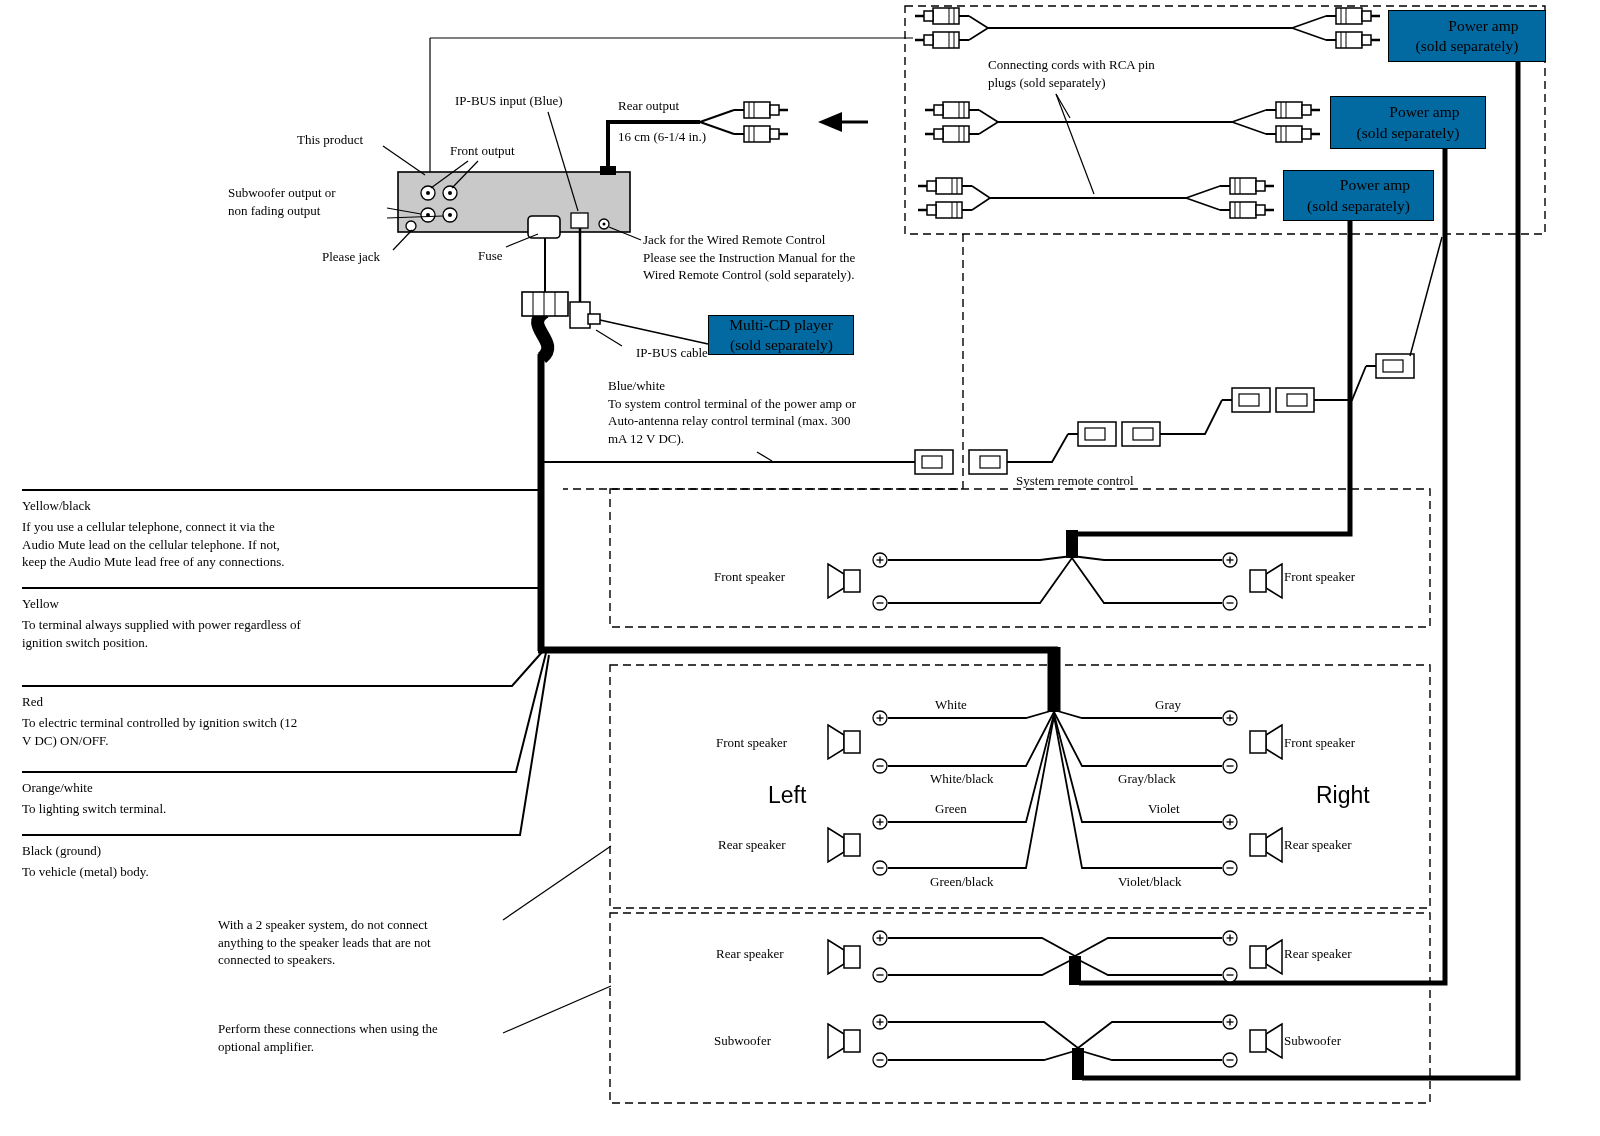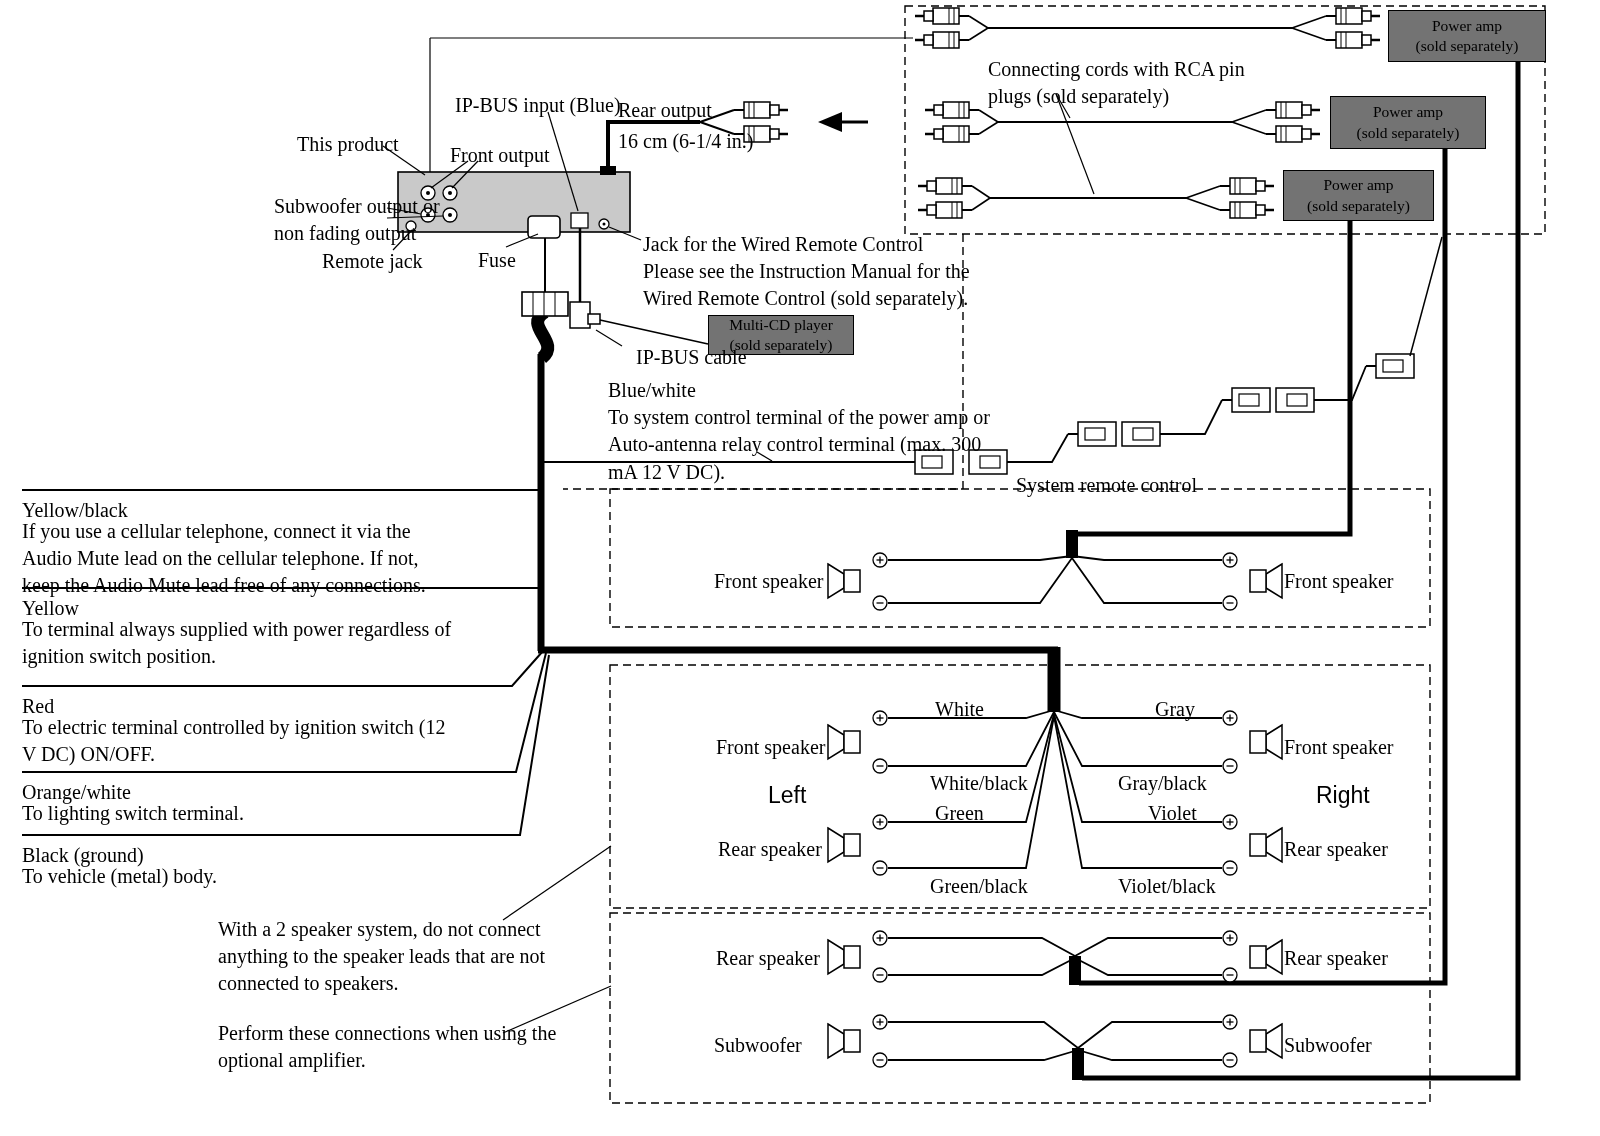--- a/index.html
+++ b/index.html
@@ -3,27 +3,27 @@
 <meta charset="utf-8">
 <style>
   * { box-sizing: border-box; }
   html,body { margin:0; padding:0; background:#fff; }
   #stage {
     position:relative; width:1600px; height:1136px; background:#fff;
     font-family:"Liberation Serif", serif; overflow:hidden; color:#000;
   }
   svg.gfx { position:absolute; left:0; top:0; }
   .lbl {
-    position:absolute; font-size:20px; line-height:1.36;
+    position:absolute; font-size:13px; line-height:1.36;
     white-space:pre-line; color:#000;
   }
   .graybox {
-    position:absolute; background:#737373; border:1.7px solid #000;
+    position:absolute; background:#0369a1; border:1.7px solid #000;
     display:flex; align-items:center; justify-content:center;
-    text-align:center; font-size:15.5px; line-height:1.32; white-space:pre-line;
+    text-align:right; font-size:15.5px; line-height:1.32; white-space:pre-line;
   }
   .lr { font-family:"Liberation Sans", sans-serif; font-size:23px; }
 </style>
 </head>
 <body>
 
 <div id="stage">
 
 <svg class="gfx" width="1600" height="1136" viewBox="0 0 1600 1136">
   <defs>
@@ -259,23 +259,23 @@
 <div class="graybox" style="left:1330px; top:96px; width:156px; height:53px;">Power amp
 (sold separately)</div>
 <div class="graybox" style="left:1283px; top:170px; width:151px; height:51px;">Power amp
 (sold separately)</div>
 <div class="graybox" style="left:708px; top:315px; width:146px; height:40px;">Multi-CD player
 (sold separately)</div>
 
 <div class="lbl" style="left:297px; top:131px;">This product</div>
 <div class="lbl" style="left:455px; top:92px;">IP-BUS input (Blue)</div>
 <div class="lbl" style="left:450px; top:142px;text-align:right;">Front output</div>
-<div class="lbl" style="left:228px; top:193px;margin-left:46px;">Subwoofer output or
+<div class="lbl" style="left:228px; top:184px;">Subwoofer output or
 non fading output</div>
-<div class="lbl" style="left:322px; top:248px;">Remote jack</div>
+<div class="lbl" style="left:322px; top:248px;">Please jack</div>
 <div class="lbl" style="left:478px; top:247px;">Fuse</div>
 <div class="lbl" style="left:618px; top:97px;">Rear output</div>
 <div class="lbl" style="left:618px; top:128px;">16 cm (6-1/4 in.)</div>
 <div class="lbl" style="left:643px; top:231px;">Jack for the Wired Remote Control
 Please see the Instruction Manual for the
 Wired Remote Control (sold separately).</div>
 
 <div class="lbl" style="left:988px; top:56px;">Connecting cords with RCA pin
 plugs (sold separately)</div>
 

